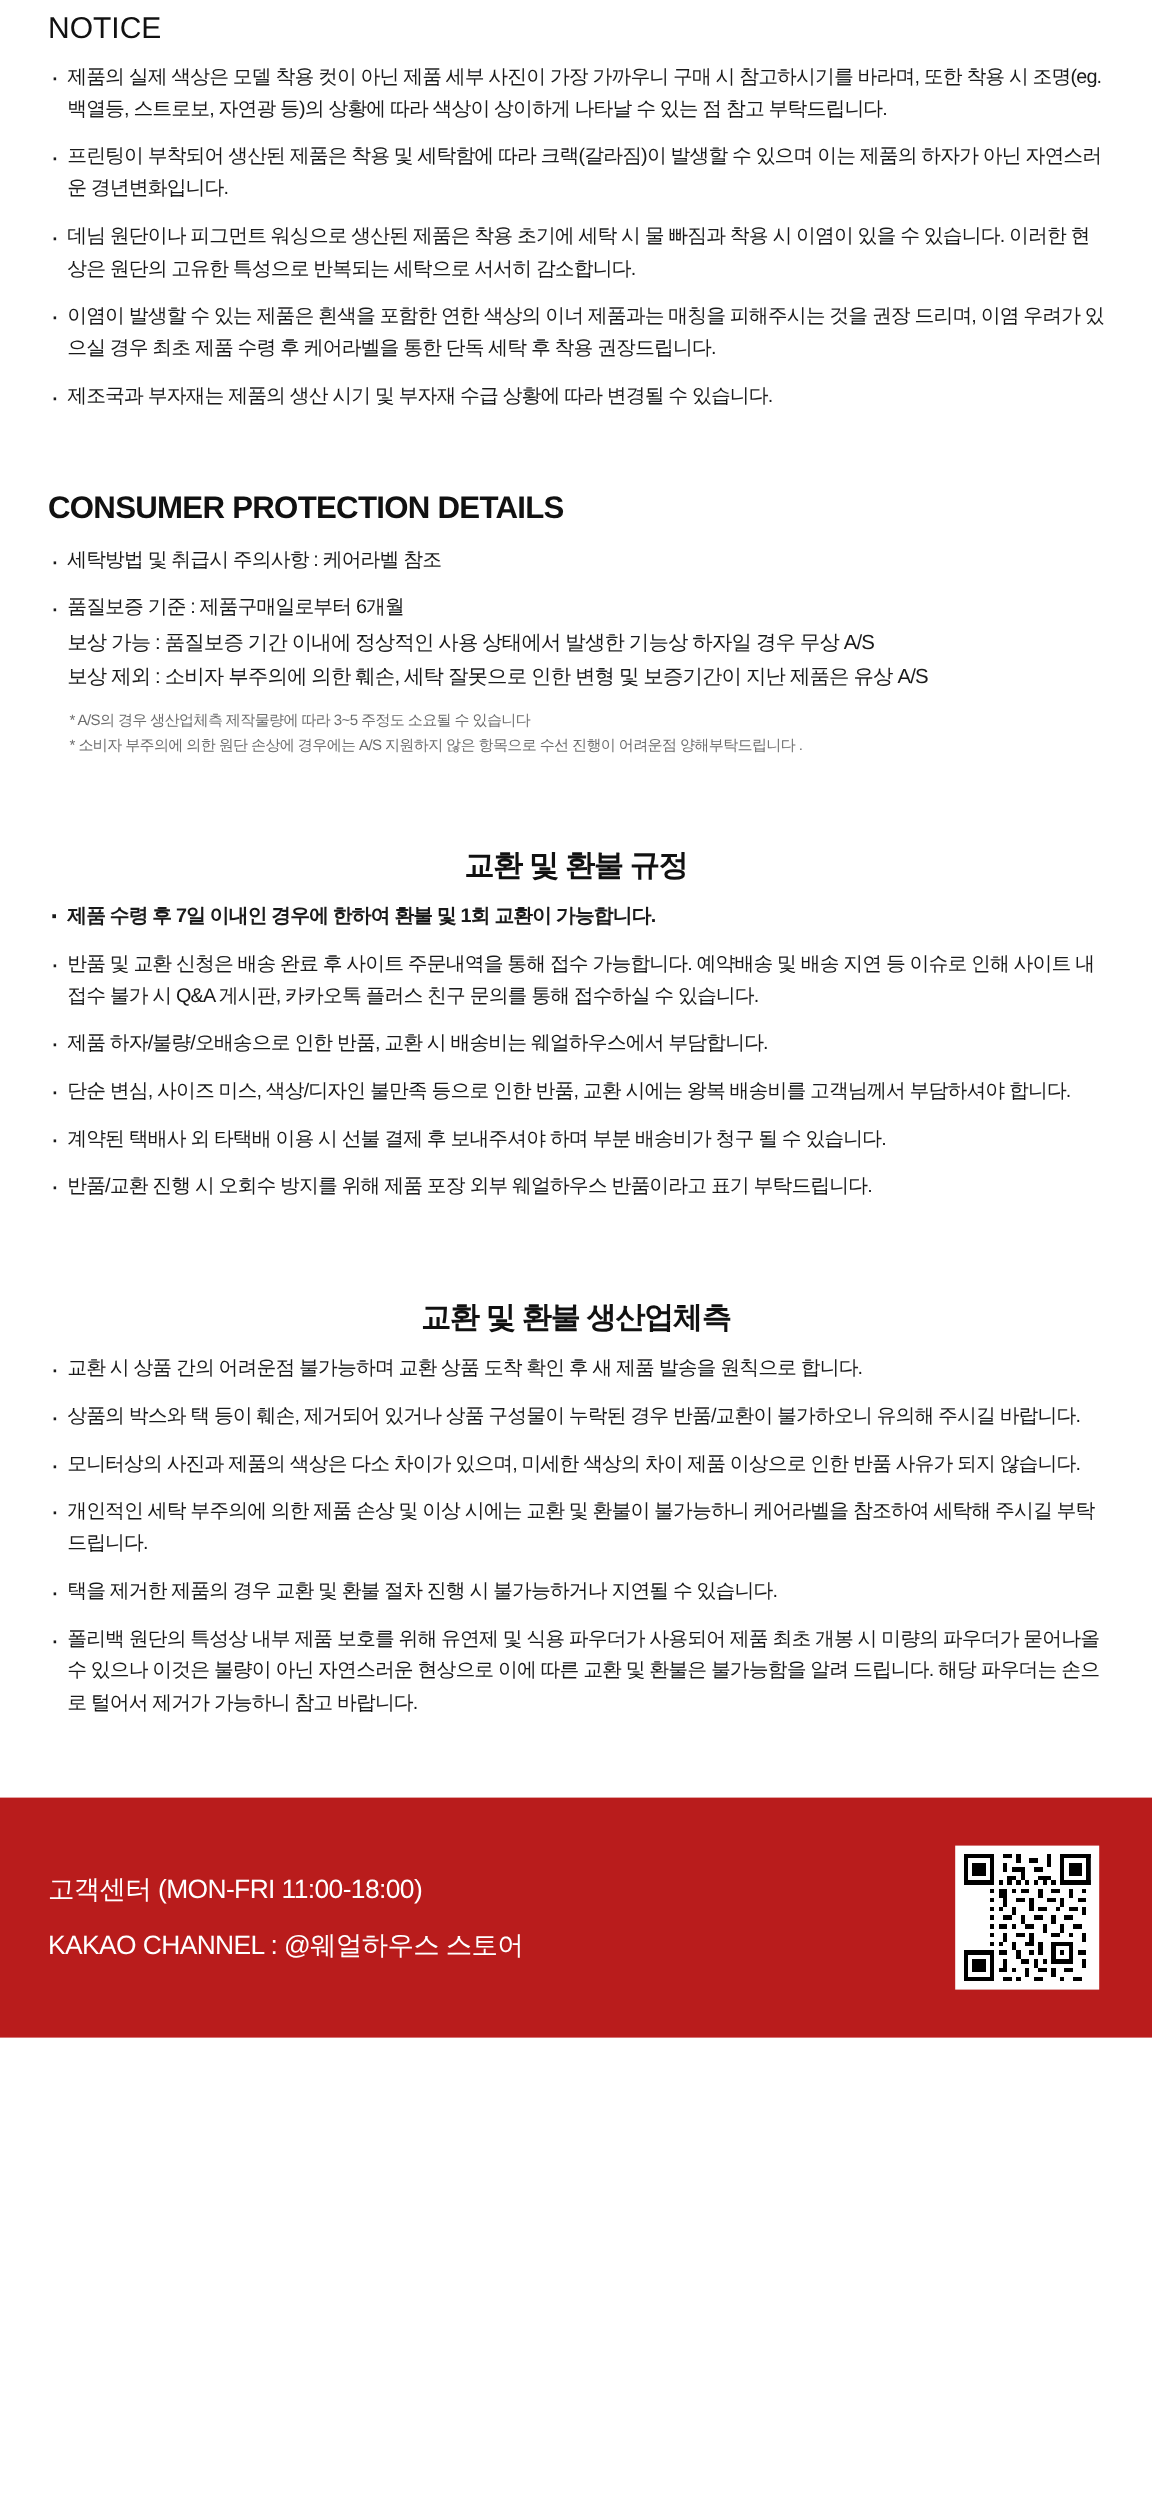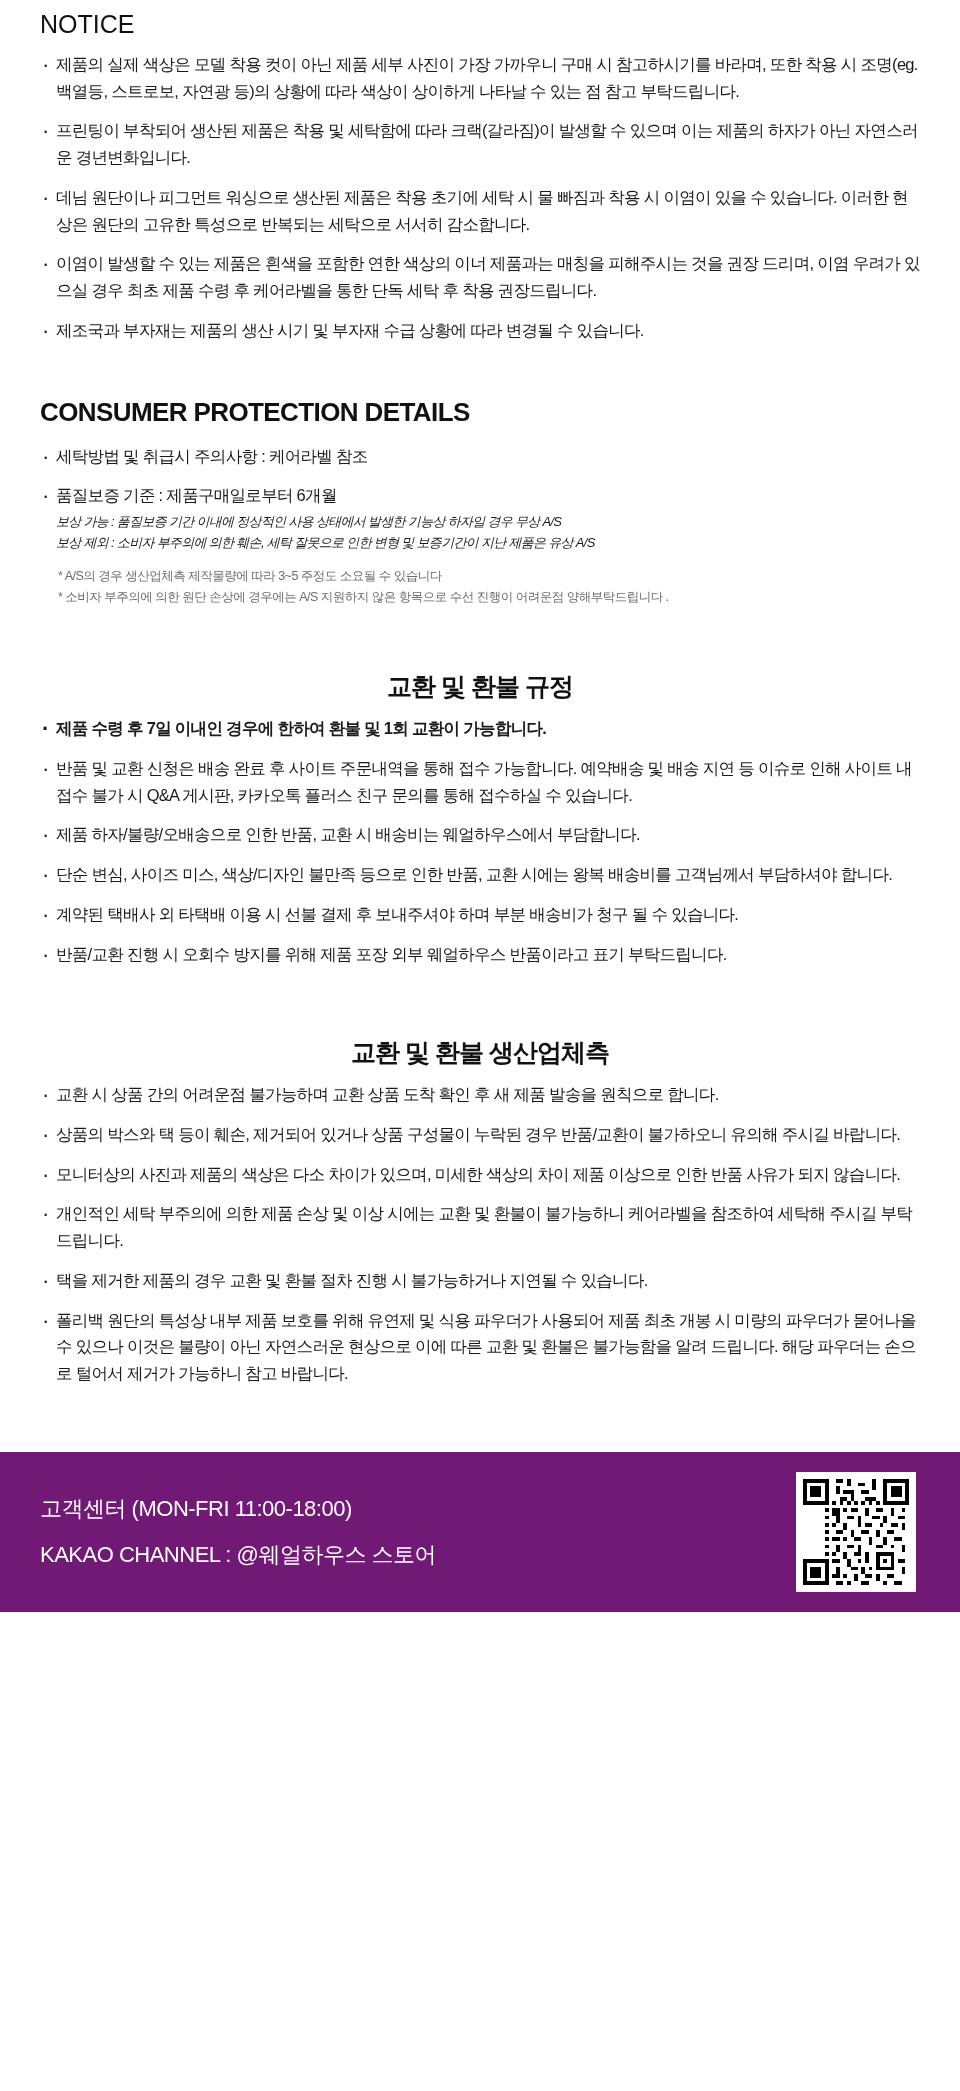--- a/index.html
+++ b/index.html
@@ -24,21 +24,21 @@
     padding: 0 40px 0 40px;
     box-sizing: border-box;
   }
   .section {
     margin: 0 0 0 0;
   }
   h2.heading {
     font-size: 26px;
     font-weight: bold;
     letter-spacing: -0.6px;
-    margin: 1px 0 14px 0;
+    margin: 12px 0 14px 0;
     padding: 0;
     line-height: 1.2;
     color: #111;
   }
   h2.heading.ko {
     font-size: 25px;
     letter-spacing: -1px;
     text-align: center;
   }
   ul.bullets {
@@ -64,24 +64,23 @@
     line-height: 1.35;
     color: #1a1a1a;
   }
   ul.bullets > li.bold {
     font-weight: bold;
   }
   .sub-lines {
     margin-top: 2px;
   }
   .sub-line {
-    font-size: 13px;
+    font-size: 17px;
     line-height: 1.62;
     letter-spacing: -0.7px;
-    font-style: italic;
   }
   .fineprint {
     font-size: 12.5px;
     line-height: 1.6;
     letter-spacing: -0.5px;
     color: #6d6d6d;
     margin: 4px 0 0 2px;
   }
   .fineprint div {
     margin-bottom: 1px;
@@ -96,23 +95,23 @@
   h2.notice-title {
     font-size: 25px;
     font-weight: normal;
     margin: 0 0 12px 0;
     letter-spacing: 0px;
   }
 
   
   .footer {
     margin-top: 0;
-    background: #701a75;
+    background: #b91c1c;
     color: #ffffff;
-    height: 160px;
+    height: 200px;
     display: flex;
     align-items: center;
     justify-content: space-between;
     padding: 0 44px 0 40px;
     box-sizing: border-box;
   }
   .footer-text {
     display: flex;
     flex-direction: column;
     gap: 16px;

